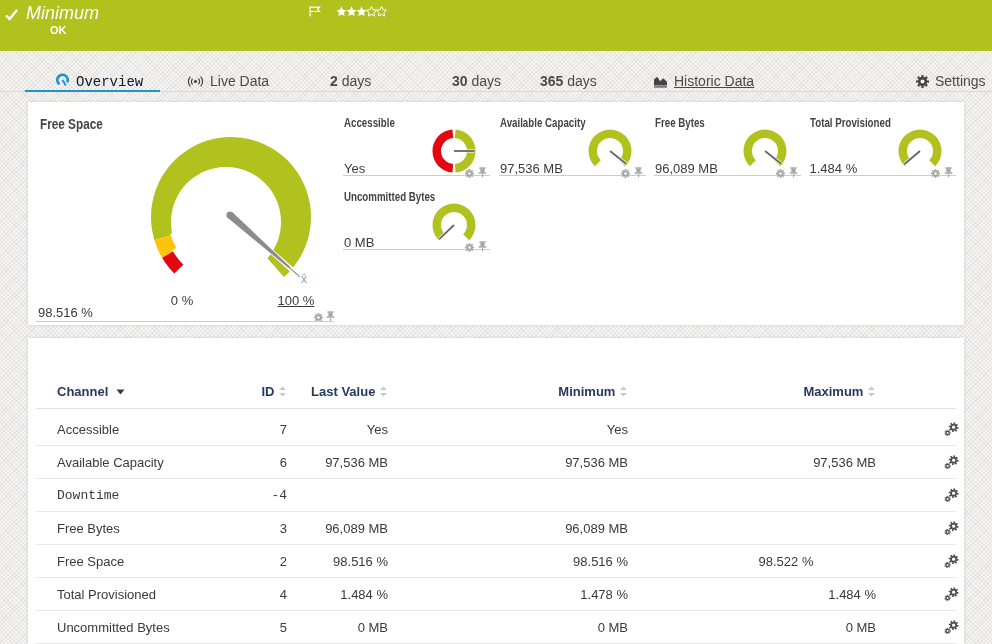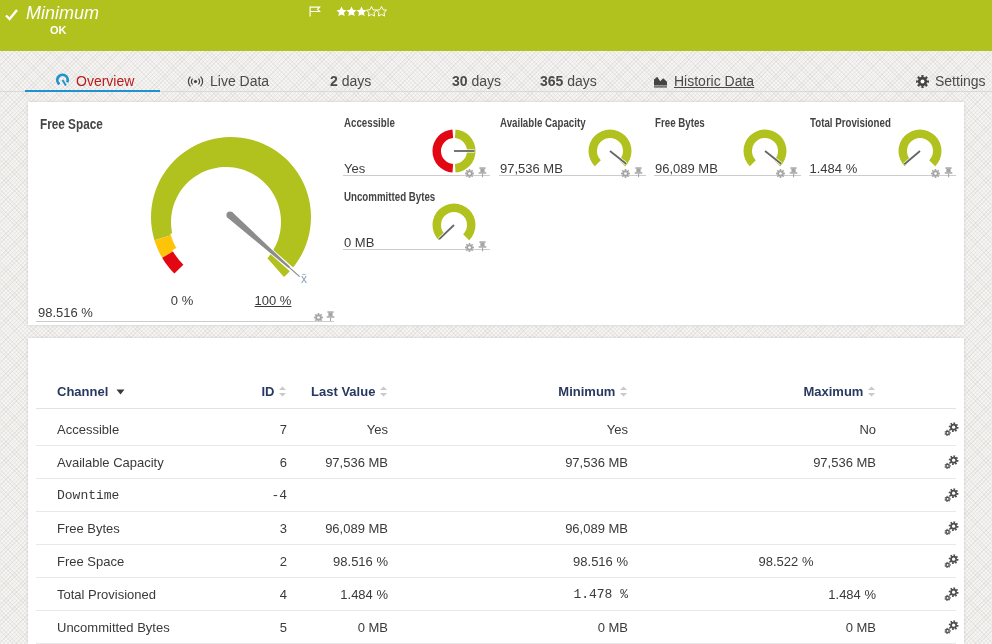--- a/index.html
+++ b/index.html
@@ -66,21 +66,21 @@
       </svg><svg width="11" height="11" viewBox="0 0 11 11">
         <polygon points="5.50,0.50 7.03,3.70 10.54,4.16 7.97,6.60 8.62,10.09 5.50,8.40 2.38,10.09 3.03,6.60 0.46,4.16 3.97,3.70" fill="#fff"></polygon>
       </svg><svg width="11" height="11" viewBox="0 0 11 11">
         <polygon points="5.50,0.50 7.03,3.70 10.54,4.16 7.97,6.60 8.62,10.09 5.50,8.40 2.38,10.09 3.03,6.60 0.46,4.16 3.97,3.70" fill="none" stroke="#fff" stroke-width="1"></polygon>
       </svg><svg width="11" height="11" viewBox="0 0 11 11">
         <polygon points="5.50,0.50 7.03,3.70 10.54,4.16 7.97,6.60 8.62,10.09 5.50,8.40 2.38,10.09 3.03,6.60 0.46,4.16 3.97,3.70" fill="none" stroke="#fff" stroke-width="1"></polygon>
       </svg></span>
 <span class="oklbl">OK</span>
 </div>
 <div class="tabs">
-<div class="tab" style="left:25px;width:135px;color:#b91c1c;">
+<div class="tab" style="left:25px;width:135px;color:#0f172a;font-family:Liberation Mono, monospace;">
       <span class="tl" style="left:30px;"><svg width="15" height="15" viewBox="0 0 15 15">
           <path d="M4.52,11.26 A5.2,5.2 0 1 1 12.21,9.20" fill="none" stroke="#2191d0" stroke-width="2.7"></path>
           <line x1="7.5" y1="7" x2="10.9" y2="12.5" stroke="#2191d0" stroke-width="1.9"></line>
         </svg>Overview</span>
     </div>
 <div class="tab">
       <span class="tl" style="left:187px;"><svg width="17" height="13" viewBox="0 0 17 13">
           <circle cx="8.5" cy="6.5" r="1.6" fill="#444"></circle>
           <path d="M5.6,3.6 A4.1,4.1 0 0 0 5.6,9.4" fill="none" stroke="#444" stroke-width="1.2"></path>
           <path d="M3.4,1.6 A7.0,7.0 0 0 0 3.4,11.4" fill="none" stroke="#444" stroke-width="1.2"></path>
@@ -135,21 +135,21 @@
         <path d="M45.43,155.57 L43.13,153.17 L40.92,150.67 L38.83,148.08 L36.84,145.41 L34.96,142.66 L33.20,139.83 L48.84,130.55 L50.13,132.78 L51.53,134.95 L53.03,137.04 L54.63,139.07 L56.33,141.02 L58.11,142.89 Z" fill="#e30613"></path>
         <path d="M102.0,99.0 L55.54,147.96 A67.5,67.5 0 0 1 43.25,132.24 Z" fill="#fff"></path>
         <path d="M102.0,99.0 L47.17,130.02 A63.0,63.0 0 0 1 41.29,115.84 Z" fill="#fff"></path>
         <line x1="134.70" y1="126.82" x2="172.15" y2="159.95" stroke="#fff" stroke-width="5"></line>
         <line x1="130.96" y1="123.50" x2="170.65" y2="158.62" stroke="#8c8c8c" stroke-width="1.2"></line>
         <polygon points="103.39,94.30 98.61,99.70 159.50,150.10 160.83,148.60" fill="#8c8c8c"></polygon>
         <circle cx="101.0" cy="97.0" r="3.6" fill="#8c8c8c"></circle>
         <text x="172" y="165" font-size="12" fill="#8ba0b5" font-family="Liberation Sans, sans-serif">x̄</text>
       </svg></div>
 <div class="glabel" style="left:124px;">0 %</div>
-<div class="glabel" style="left:215px;text-decoration:underline;">100 %</div>
+<div class="glabel" style="left:238px;text-decoration:underline;">100 %</div>
 <div class="bigvalue">98.516 %</div>
 <div class="bigicons"><svg width="9" height="9" viewBox="0 0 9 9">
         <circle cx="4.50" cy="4.50" r="3.24" fill="#a5a5a5"></circle>
         <path d="M8.91,3.59 A4.5,4.5 0 0 1 8.91,5.41 L7.20,5.06 A2.7539999999999996,2.7539999999999996 0 0 0 7.20,3.94 Z" fill="#a5a5a5"></path>
         <path d="M8.26,6.97 A4.5,4.5 0 0 1 6.97,8.26 L6.01,6.80 A2.7539999999999996,2.7539999999999996 0 0 0 6.80,6.01 Z" fill="#a5a5a5"></path>
         <path d="M5.41,8.91 A4.5,4.5 0 0 1 3.59,8.91 L3.94,7.20 A2.7539999999999996,2.7539999999999996 0 0 0 5.06,7.20 Z" fill="#a5a5a5"></path>
         <path d="M2.03,8.26 A4.5,4.5 0 0 1 0.74,6.97 L2.20,6.01 A2.7539999999999996,2.7539999999999996 0 0 0 2.99,6.80 Z" fill="#a5a5a5"></path>
         <path d="M0.09,5.41 A4.5,4.5 0 0 1 0.09,3.59 L1.80,3.94 A2.7539999999999996,2.7539999999999996 0 0 0 1.80,5.06 Z" fill="#a5a5a5"></path>
         <path d="M0.74,2.03 A4.5,4.5 0 0 1 2.03,0.74 L2.99,2.20 A2.7539999999999996,2.7539999999999996 0 0 0 2.20,2.99 Z" fill="#a5a5a5"></path>
         <path d="M3.59,0.09 A4.5,4.5 0 0 1 5.41,0.09 L5.06,1.80 A2.7539999999999996,2.7539999999999996 0 0 0 3.94,1.80 Z" fill="#a5a5a5"></path>
@@ -320,21 +320,20 @@
           <polygon points="4.5,0.5 8,4 1,4" fill="#c9c9c9"></polygon>
           <polygon points="4.5,10.5 8,7 1,7" fill="#c9c9c9"></polygon>
         </svg></span>
 </div>
 <div class="hsep"></div>
 <div class="trow" style="top:75px;">
 <span class="c-ch">Accessible</span>
 <span class="cr" style="left:159px;width:100px;">7</span>
 <span class="cr" style="left:220px;width:140px;">Yes</span>
 <span class="cr" style="left:420px;width:180px;">Yes</span>
-<span class="cr" style="left:668px;width:180px;">No</span>
 <span class="c-ic"><svg width="15" height="15" viewBox="0 0 15 15">
           <circle cx="9.60" cy="5.20" r="3.40" fill="#4d4d4d"></circle>
           <path d="M14.50,5.05 A4.9,4.9 0 0 1 14.15,7.01 L12.29,6.27 A2.8899999999999997,2.8899999999999997 0 0 0 12.49,5.11 Z" fill="#4d4d4d"></path>
           <path d="M13.17,8.56 A4.9,4.9 0 0 1 11.54,9.70 L10.74,7.85 A2.8899999999999997,2.8899999999999997 0 0 0 11.70,7.18 Z" fill="#4d4d4d"></path>
           <path d="M9.75,10.10 A4.9,4.9 0 0 1 7.79,9.75 L8.53,7.89 A2.8899999999999997,2.8899999999999997 0 0 0 9.69,8.09 Z" fill="#4d4d4d"></path>
           <path d="M6.24,8.77 A4.9,4.9 0 0 1 5.10,7.14 L6.95,6.34 A2.8899999999999997,2.8899999999999997 0 0 0 7.62,7.30 Z" fill="#4d4d4d"></path>
           <path d="M4.70,5.35 A4.9,4.9 0 0 1 5.05,3.39 L6.91,4.13 A2.8899999999999997,2.8899999999999997 0 0 0 6.71,5.29 Z" fill="#4d4d4d"></path>
           <path d="M6.03,1.84 A4.9,4.9 0 0 1 7.66,0.70 L8.46,2.55 A2.8899999999999997,2.8899999999999997 0 0 0 7.50,3.22 Z" fill="#4d4d4d"></path>
           <path d="M9.45,0.30 A4.9,4.9 0 0 1 11.41,0.65 L10.67,2.51 A2.8899999999999997,2.8899999999999997 0 0 0 9.51,2.31 Z" fill="#4d4d4d"></path>
           <path d="M12.96,1.63 A4.9,4.9 0 0 1 14.10,3.26 L12.25,4.06 A2.8899999999999997,2.8899999999999997 0 0 0 11.58,3.10 Z" fill="#4d4d4d"></path>
@@ -463,21 +462,21 @@
           <path d="M2.19,8.03 A3.2,3.2 0 0 1 3.63,7.70 L3.62,9.03 A1.87,1.87 0 0 0 2.77,9.22 Z" fill="#4d4d4d"></path>
           <path d="M4.96,8.00 A3.2,3.2 0 0 1 6.12,8.93 L5.07,9.75 A1.87,1.87 0 0 0 4.40,9.21 Z" fill="#4d4d4d"></path>
           <circle cx="3.60" cy="10.90" r="0.95" fill="#fff"></circle>
         </svg></span>
 <div class="sep"></div>
 </div>
     <div class="trow" style="top:240px;">
 <span class="c-ch">Total Provisioned</span>
 <span class="cr" style="left:159px;width:100px;">4</span>
 <span class="cr" style="left:220px;width:140px;">1.484 %</span>
-<span class="cr" style="left:420px;width:180px;font-family:Liberation Mono, monospace;">1.478 %</span>
+<span class="cr" style="left:420px;width:180px;">1.478 %</span>
 <span class="cr" style="left:668px;width:180px;">1.484 %</span>
 <span class="c-ic"><svg width="15" height="15" viewBox="0 0 15 15">
           <circle cx="9.60" cy="5.20" r="3.40" fill="#4d4d4d"></circle>
           <path d="M14.50,5.05 A4.9,4.9 0 0 1 14.15,7.01 L12.29,6.27 A2.8899999999999997,2.8899999999999997 0 0 0 12.49,5.11 Z" fill="#4d4d4d"></path>
           <path d="M13.17,8.56 A4.9,4.9 0 0 1 11.54,9.70 L10.74,7.85 A2.8899999999999997,2.8899999999999997 0 0 0 11.70,7.18 Z" fill="#4d4d4d"></path>
           <path d="M9.75,10.10 A4.9,4.9 0 0 1 7.79,9.75 L8.53,7.89 A2.8899999999999997,2.8899999999999997 0 0 0 9.69,8.09 Z" fill="#4d4d4d"></path>
           <path d="M6.24,8.77 A4.9,4.9 0 0 1 5.10,7.14 L6.95,6.34 A2.8899999999999997,2.8899999999999997 0 0 0 7.62,7.30 Z" fill="#4d4d4d"></path>
           <path d="M4.70,5.35 A4.9,4.9 0 0 1 5.05,3.39 L6.91,4.13 A2.8899999999999997,2.8899999999999997 0 0 0 6.71,5.29 Z" fill="#4d4d4d"></path>
           <path d="M6.03,1.84 A4.9,4.9 0 0 1 7.66,0.70 L8.46,2.55 A2.8899999999999997,2.8899999999999997 0 0 0 7.50,3.22 Z" fill="#4d4d4d"></path>
           <path d="M9.45,0.30 A4.9,4.9 0 0 1 11.41,0.65 L10.67,2.51 A2.8899999999999997,2.8899999999999997 0 0 0 9.51,2.31 Z" fill="#4d4d4d"></path>

